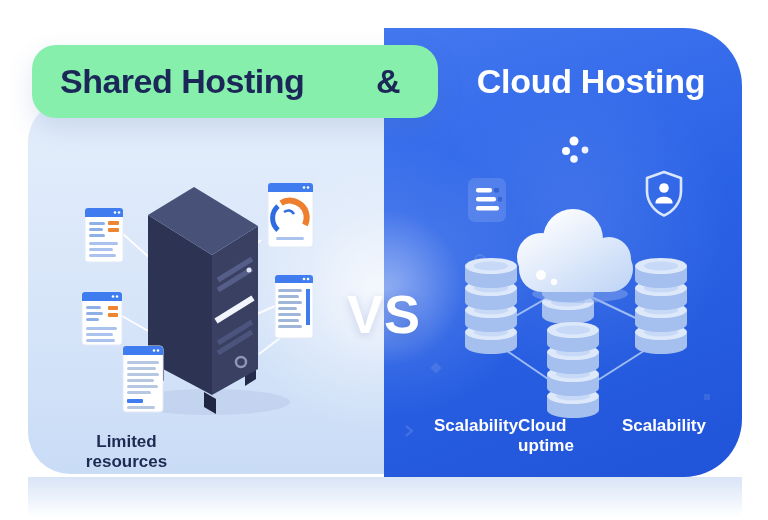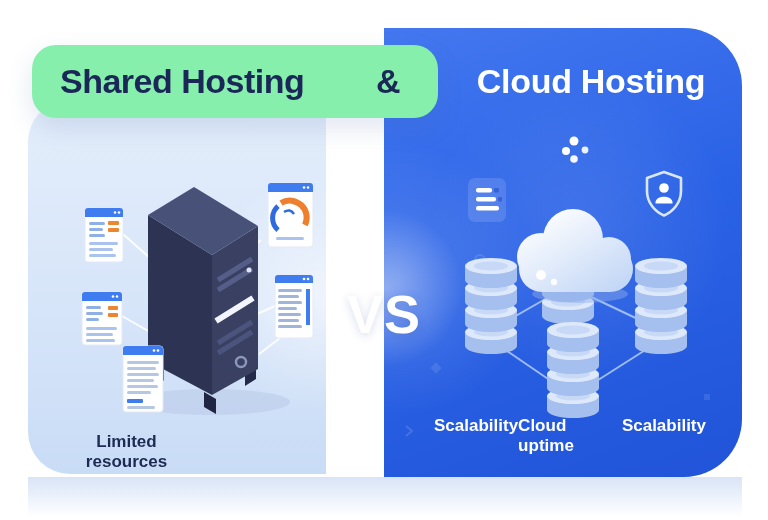--- a/index.html
+++ b/index.html
@@ -7,21 +7,21 @@
           font-family:"Liberation Sans",sans-serif;}
 
   
   .logo{position:absolute;left:30px;top:6px;z-index:6;width:150px;height:52px;}
   .logo-swoosh{position:absolute;left:24px;top:0;}
   .logo-text{position:absolute;left:0;top:19px;font-size:23px;font-weight:bold;letter-spacing:.2px;}
   .logo-blue{color:#2a5da6;}
   .logo-red{color:#d63038;}
 
   
-  .left-panel{position:absolute;left:28px;top:100px;width:298px;height:374px;
+  .left-panel{position:absolute;left:28px;top:100px;width:356px;height:374px;
     border-radius:42px 0 0 42px;z-index:1;
     background:radial-gradient(circle at 97% 52%, rgba(255,255,255,.55), rgba(255,255,255,0) 34%),
                linear-gradient(180deg,#e4eefb 0%,#d7e5f9 55%,#c9dcf6 100%);}
   .right-panel{position:absolute;left:384px;top:28px;width:358px;height:449px;
     border-radius:0 58px 58px 0;z-index:1;
     background:radial-gradient(circle at 4% 56%, rgba(255,255,255,.16), rgba(255,255,255,0) 32%),
                radial-gradient(circle at 55% 45%, rgba(255,255,255,.10), rgba(255,255,255,0) 48%),
                linear-gradient(160deg,#4478f0 0%,#2a62e6 48%,#2154d8 100%);}
 
   

